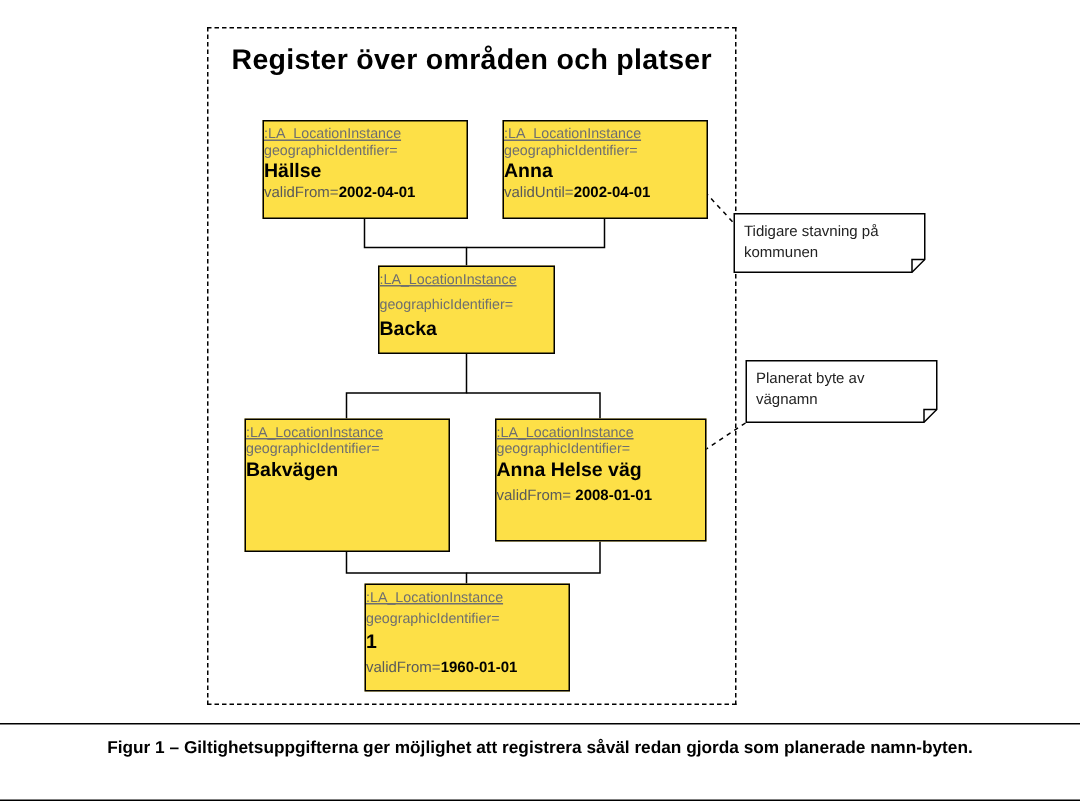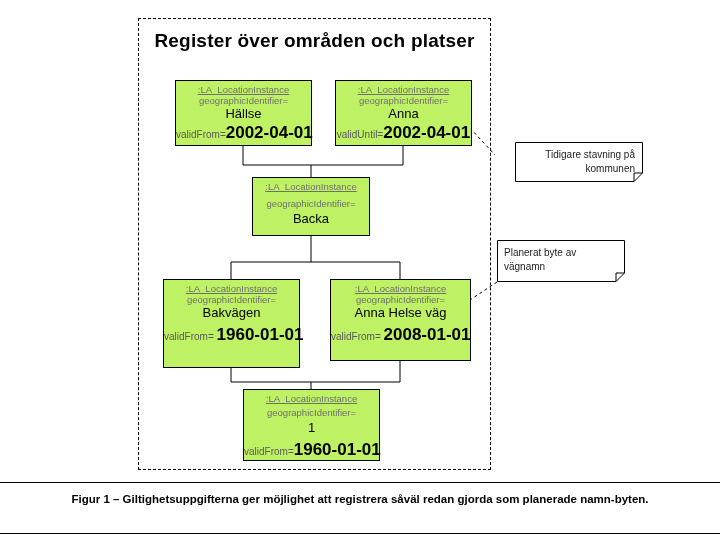--- a/index.html
+++ b/index.html
@@ -38,48 +38,47 @@
     text-align: center;
     font-size: 19px;
     font-weight: bold;
     color: #000;
     letter-spacing: 0.2px;
   }
   .uml-box {
     position: absolute;
     box-sizing: border-box;
     border: 1px solid #000;
-    background: #bef264;
-    text-align: center;
+    background: #fde047;
     padding-top: 4px;
     line-height: 1.12;
   }
   .uml-line {
     font-size: 9.5px;
     color: #6f6f6f;
     white-space: nowrap;
   }
   .uml-line.underline {
     text-decoration: underline;
   }
   .uml-name {
     font-size: 13px;
-    font-weight: normal;
+    font-weight: bold;
     color: #000;
     margin-top: 1px;
     white-space: nowrap;
   }
   .uml-attr {
     font-size: 10px;
     color: #5a5a5a;
     margin-top: 1px;
     white-space: nowrap;
   }
   .uml-attr b {
-    font-size: 17px;
+    font-size: 10px;
     color: #000;
   }
   
   .note {
     position: absolute;
     box-sizing: border-box;
     background: #ffffff;
     font-size: 10px;
     color: #222;
     padding: 6px 8px 4px 7px;
@@ -166,38 +165,37 @@
   <div class="uml-box" style="left:252px; top:177px; width:118px; height:59px;">
     <div class="uml-line underline">:LA_LocationInstance</div>
     <div class="uml-line" style="margin-top:6px;">geographicIdentifier=</div>
     <div class="uml-name" style="margin-top:3px;">Backa</div>
   </div>
 
   <div class="uml-box" style="left:163px; top:279px; width:137px; height:89px;">
     <div class="uml-line underline">:LA_LocationInstance</div>
     <div class="uml-line">geographicIdentifier=</div>
     <div class="uml-name">Bakvägen</div>
-    <div class="uml-attr" style="margin-top:4px;"><span>validFrom=</span> <b>1960-01-01</b></div>
   </div>
 
   <div class="uml-box" style="left:330px; top:279px; width:141px; height:82px;">
     <div class="uml-line underline">:LA_LocationInstance</div>
     <div class="uml-line">geographicIdentifier=</div>
     <div class="uml-name">Anna Helse väg</div>
     <div class="uml-attr" style="margin-top:4px;"><span>validFrom=</span> <b>2008-01-01</b></div>
   </div>
 
   <div class="uml-box" style="left:243px; top:389px; width:137px; height:72px;">
     <div class="uml-line underline">:LA_LocationInstance</div>
     <div class="uml-line" style="margin-top:3px;">geographicIdentifier=</div>
     <div class="uml-name" style="margin-top:3px;">1</div>
     <div class="uml-attr" style="margin-top:4px;"><span>validFrom=</span><b>1960-01-01</b></div>
   </div>
 
-  <div class="note" style="left:515px; top:142px; width:128px; height:40px;text-align:right;">
+  <div class="note" style="left:489px; top:142px; width:128px; height:40px;">
     <svg class="note-svg" viewBox="0 0 128 40" preserveAspectRatio="none">
       <polygon points="0.5,0.5 127.5,0.5 127.5,31 119,39.5 0.5,39.5" fill="#ffffff" stroke="#000" stroke-width="1"></polygon>
       <polyline points="127.5,31 119,31 119,39.5" fill="none" stroke="#000" stroke-width="1"></polyline>
     </svg>
     <div class="note-text">Tidigare stavning på kommunen</div>
   </div>
 
   <div class="note" style="left:497px; top:240px; width:128px; height:42px;">
     <svg class="note-svg" viewBox="0 0 128 42" preserveAspectRatio="none">
       <polygon points="0.5,0.5 127.5,0.5 127.5,33 119,41.5 0.5,41.5" fill="#ffffff" stroke="#000" stroke-width="1"></polygon>

